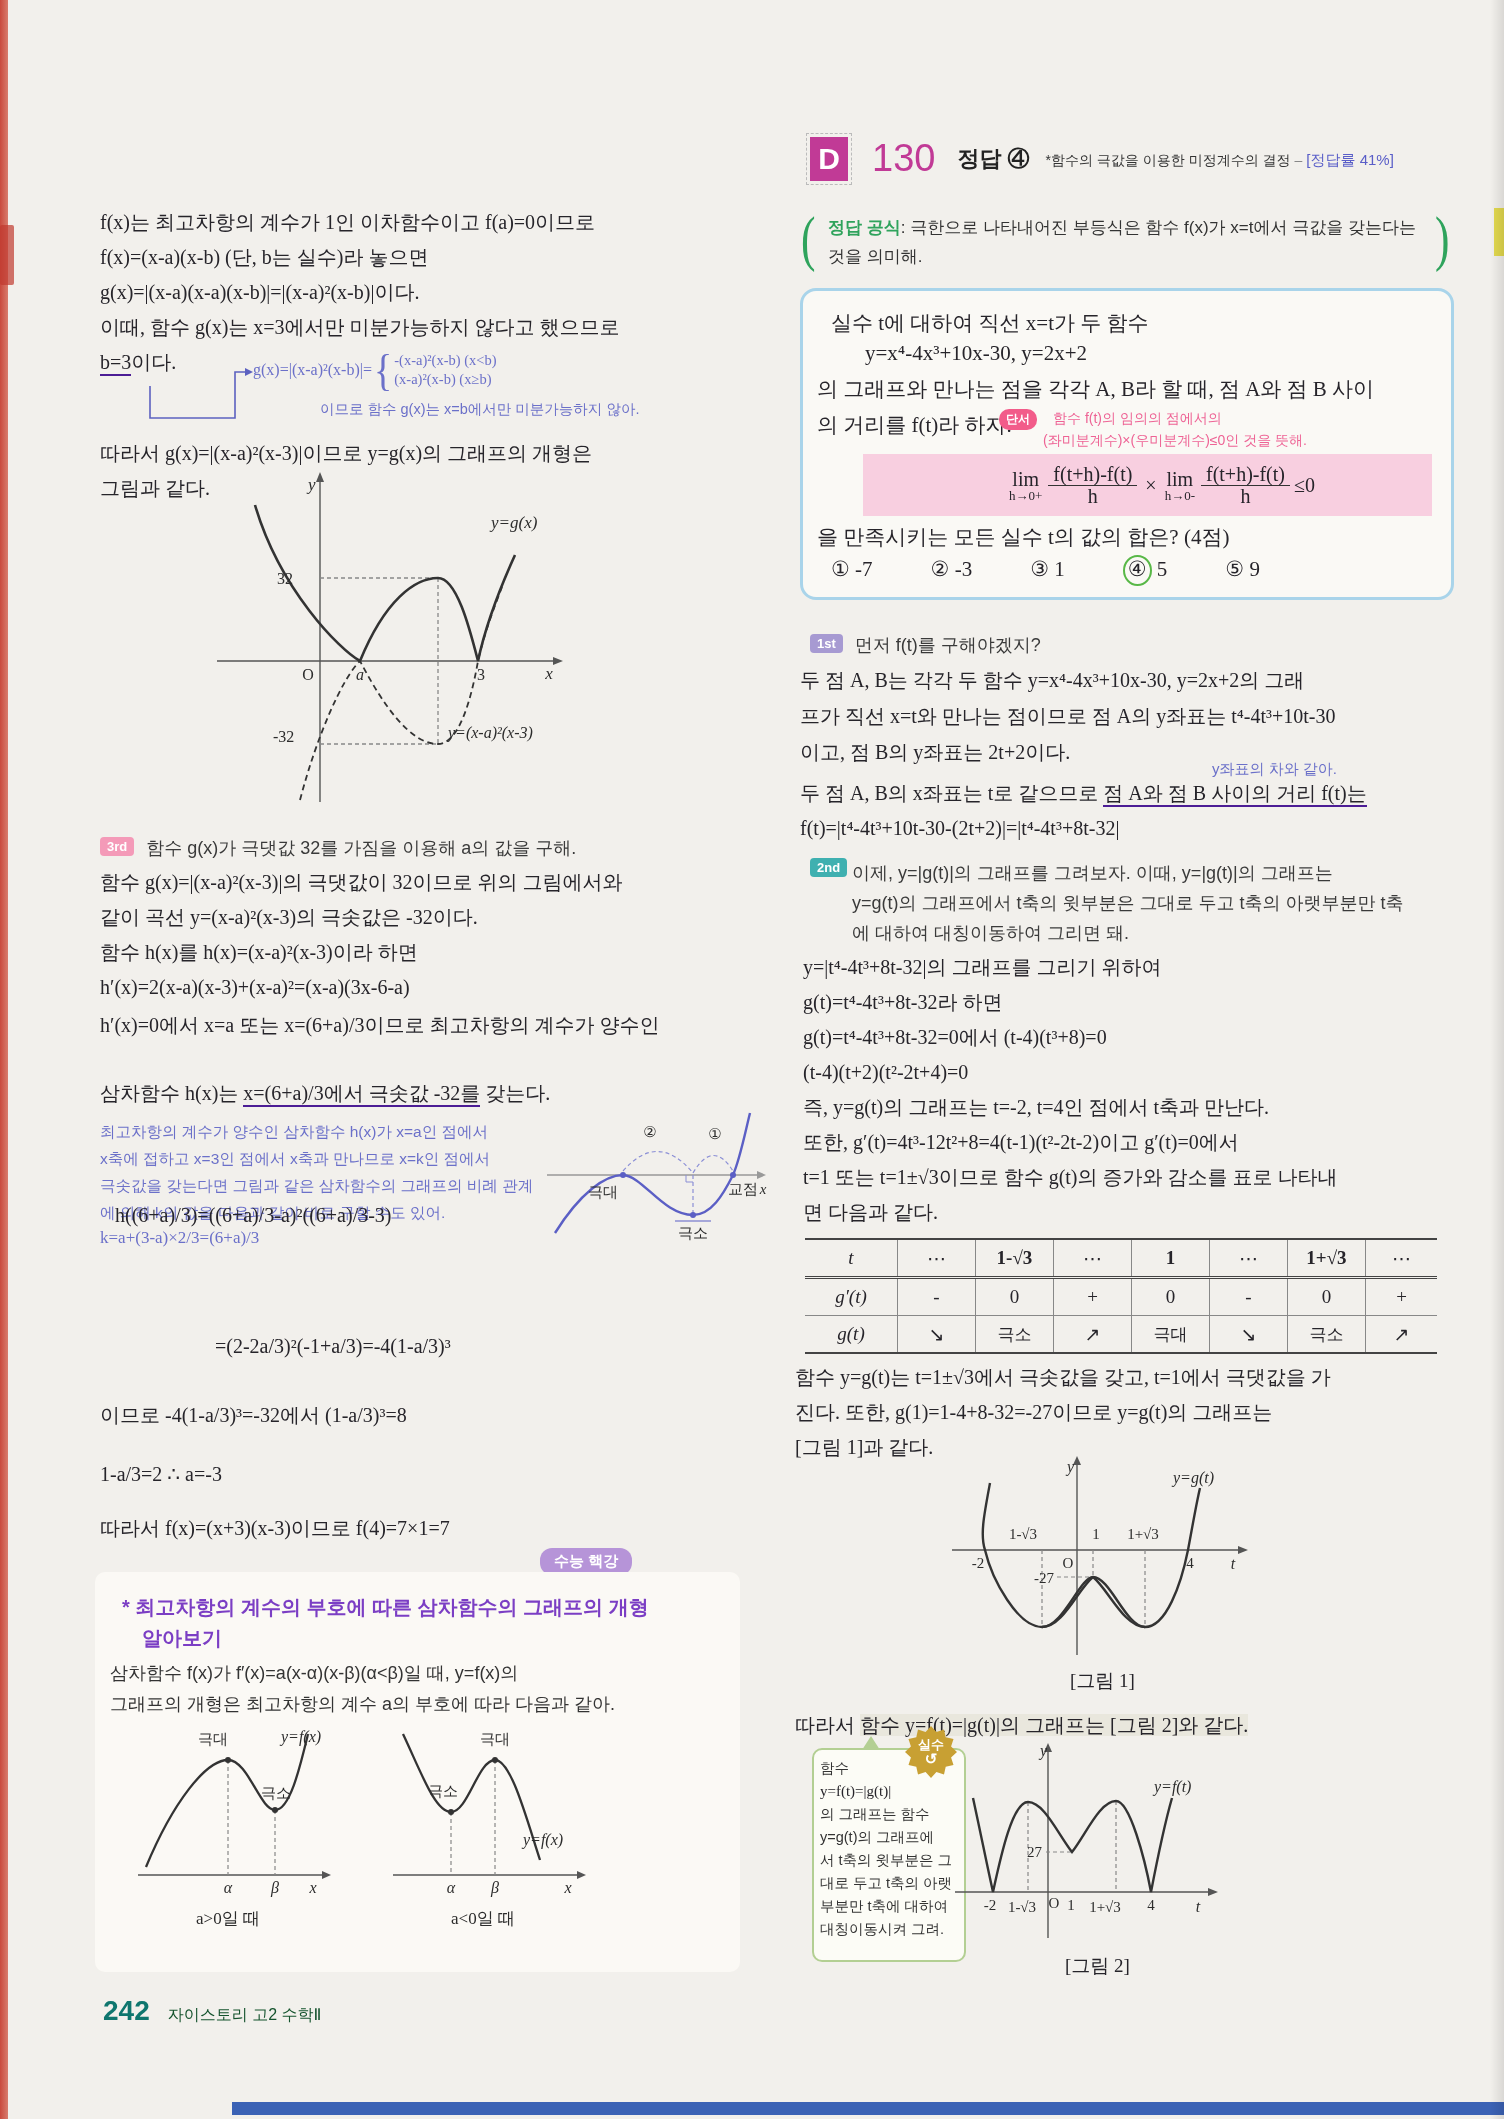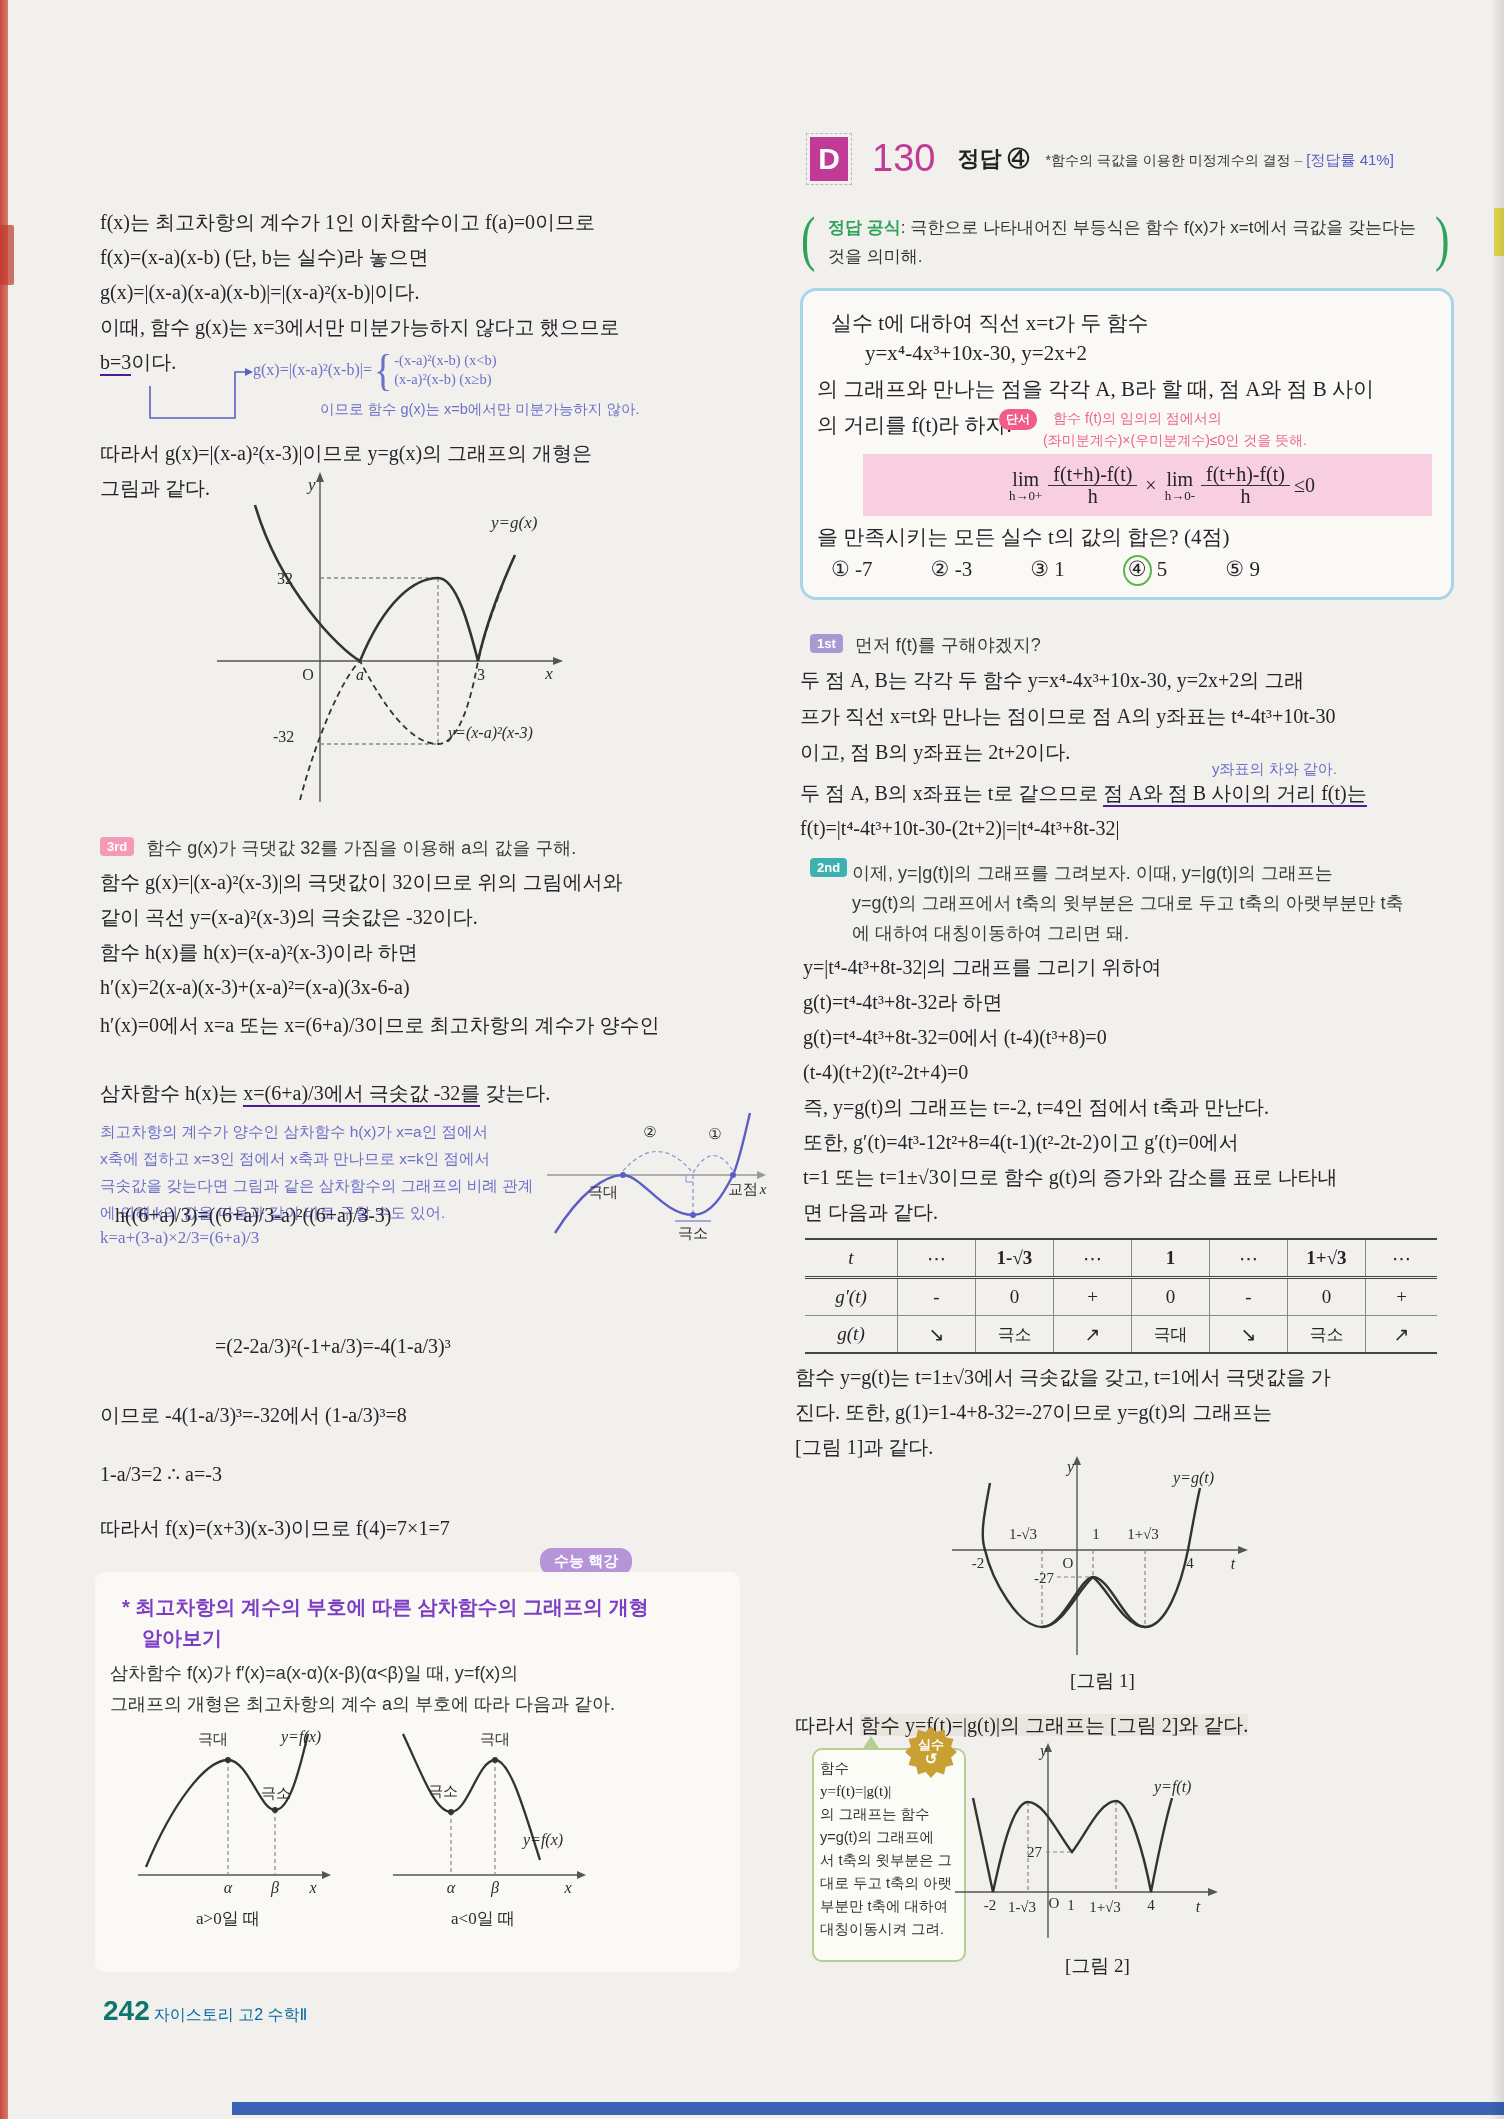--- a/index.html
+++ b/index.html
@@ -196,21 +196,21 @@
     <text x="112" y="32" font-size="15" text-anchor="middle" font-family="Liberation Sans,sans-serif">극대</text>
     <text x="140" y="133" font-size="16" font-style="italic">y=f(x)</text>
     <text x="68" y="181" font-size="16" font-style="italic" text-anchor="middle">α</text>
     <text x="112" y="181" font-size="16" font-style="italic" text-anchor="middle">β</text>
     <text x="185" y="181" font-size="16" font-style="italic" text-anchor="middle">x</text>
     <text x="100" y="212" font-size="17" text-anchor="middle">a&lt;0일 때</text>
   </svg>
 
   <div class="abs" style="left:103px;top:1995px;">
     <span class="sans" style="font-size:28px;font-weight:bold;color:#0f766e;">242</span>
-    <span class="sans" style="font-size:16px;color:#0369a1;">자이스토리 고2 수학Ⅱ</span>
+    <span class="sans" style="font-size:16px;color:#14532d;margin-left:14px;">자이스토리 고2 수학Ⅱ</span>
   </div>
 
   <div class="abs" style="left:810px;top:137px;">
     <span style="display:inline-block;width:38px;height:44px;line-height:44px;text-align:center;background:#c13a96;color:#fff;font-family:'Liberation Sans',sans-serif;font-size:30px;font-weight:bold;outline:1px dashed #bbb;outline-offset:3px;">D</span>
     <span style="color:#c13a96;font-family:'Liberation Sans',sans-serif;font-size:38px;margin-left:20px;vertical-align:-2px;">130</span>
     <span class="sans" style="font-size:22px;font-weight:bold;color:#222;margin-left:18px;vertical-align:3px;">정답 ④</span>
     <span class="sans" style="font-size:14px;color:#333;margin-left:12px;vertical-align:4px;">*함수의 극값을 이용한 미정계수의 결정</span>
     <span class="sans" style="font-size:14px;color:#888;vertical-align:4px;">–</span>
     <span class="sans" style="font-size:15px;color:#5a5ec8;vertical-align:4px;">[정답률 41%]</span>
   </div>

